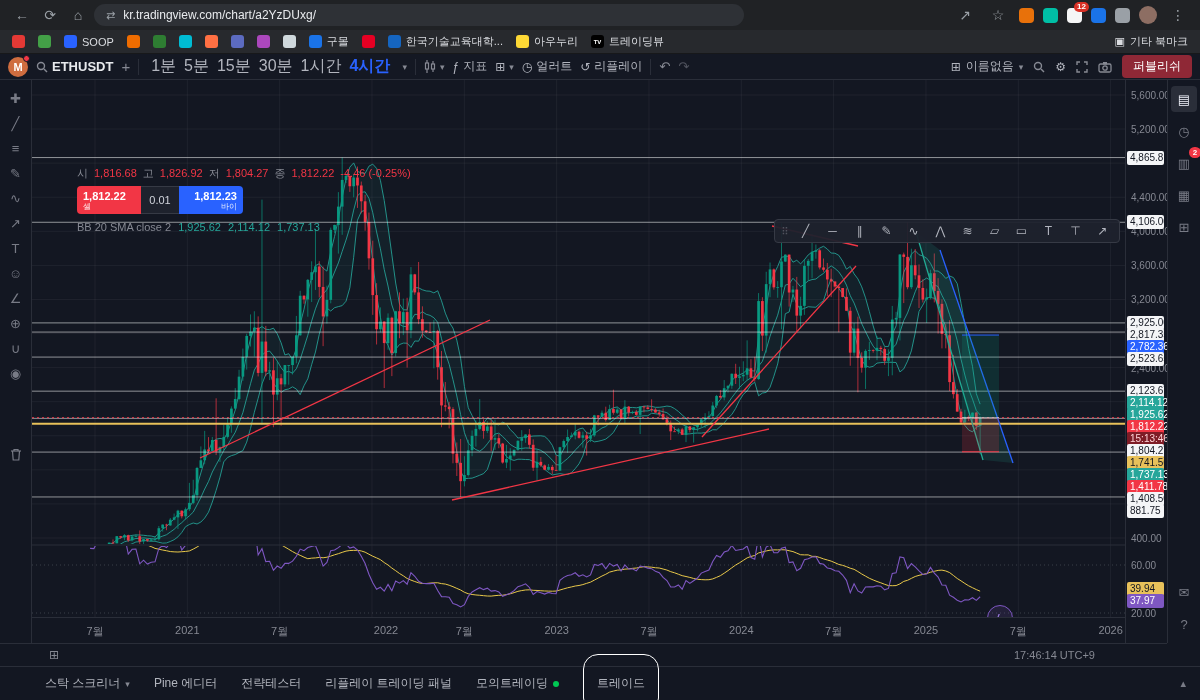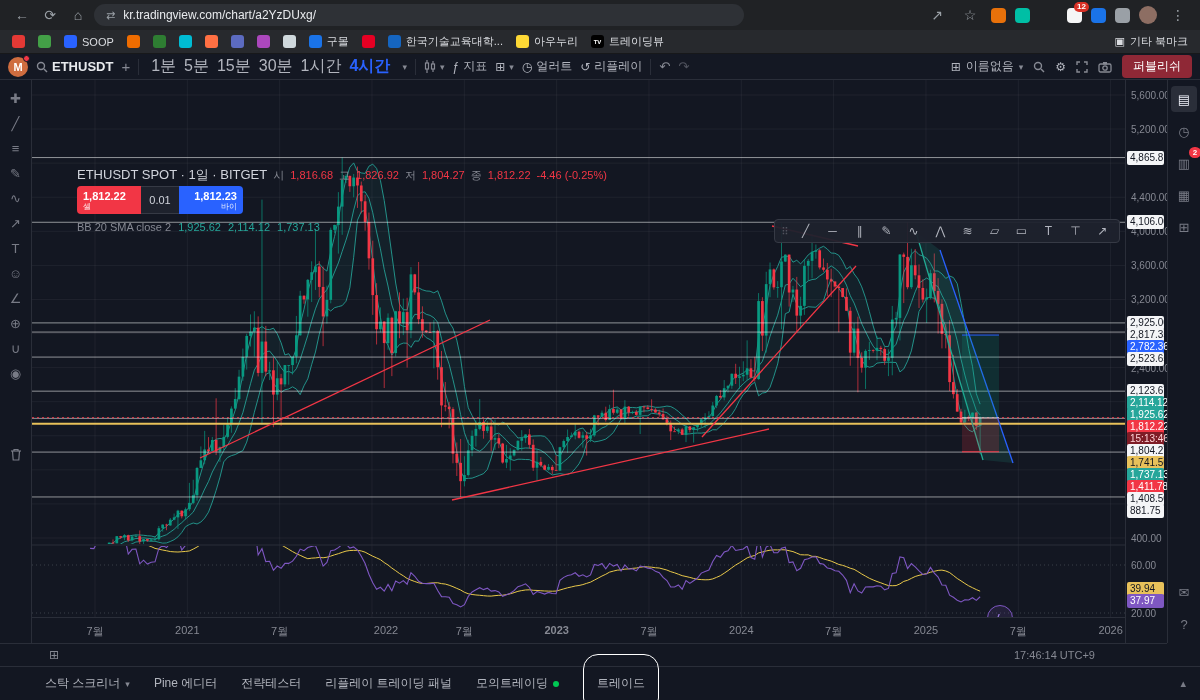--- a/index.html
+++ b/index.html
@@ -125,21 +125,21 @@
     <div class="omnibox">
       <span class="tune">⇄</span>
       <span>kr.tradingview.com/chart/a2YzDUxg/</span>
     </div>
     <div class="chrome-right">
       <span class="cicon">↗</span>
       <span class="cicon">☆</span>
       <span id="ext-list" style="display:flex;gap:9px;align-items:center">
           <span class="ext" style="background: rgb(232, 113, 10);"></span>
           <span class="ext" style="background: rgb(0, 191, 165);"></span>
-          <span class="ext" style="background: rgb(245, 245, 245); margin-left: 28px;">
+          <span class="ext" style="background: rgb(245, 245, 245);">
             <span class="cbadge">12</span>
           </span>
           <span class="ext" style="background: rgb(26, 115, 232);"></span>
           <span class="ext" style="background: rgb(154, 160, 166);"></span>
         </span>
       <span class="avatar-sm"></span>
       <span class="cicon">⋮</span>
     </div>
   </div>
 
@@ -881,21 +881,20 @@
         <line x1="0" y1="465" x2="1093" y2="465" stroke="#2a2e39" stroke-width="1"></line>
         <line x1="0" y1="485" x2="1093" y2="485" stroke="rgba(134,137,147,0.35)" stroke-width="1" stroke-dasharray="1,3"></line>
         <line x1="0" y1="533" x2="1093" y2="533" stroke="rgba(134,137,147,0.35)" stroke-width="1" stroke-dasharray="1,3"></line>
         <g clip-path="url(#clip-rsi)">
           <polyline points="107.74000000000001,463.1683310991196 111.56,464.0140487529324 115.38000000000001,465.1212589789275 119.2,466.6156911290304 123.02000000000001,468.37929522645226 126.84,469.2235968287076 130.66,470.0354483454065 134.48,470.7399213248709 138.29999999999998,471.5492118974429 142.11999999999998,471.85222849860287 145.94,472.0128451826696 149.76,471.7213130810144 153.57999999999998,471.43543472027443 157.39999999999998,470.9202692027006 161.22,469.1057560904111 165.04,467.02223720252533 168.85999999999999,464.5645635261336 172.67999999999998,462.1301323129614 176.5,459.8644914637154 180.32,458.4341884370605 184.14,458.1820086142335 187.95999999999998,457.69582741864855 191.77999999999997,457.3429949576883 195.6,456.9100767875338 199.42,456.5610097486599 203.23999999999998,455.2334946939849 207.05999999999997,454.0570415108633 210.88,453.00684218868344 214.7,452.09698621700056 218.51999999999998,451.6944625920852 222.33999999999997,451.36908370826876 226.16,453.28518562792425 229.98,454.6094014224602 233.79999999999998,456.97506802587026 237.61999999999998,458.35295336792376 241.44,460.4652946663798 245.26,462.4594389829848 249.07999999999998,464.8024434857528 252.89999999999998,466.9864864184072 256.71999999999997,469.26877839527975 260.53999999999996,471.58165593418676 264.35999999999996,473.66554450680644 268.17999999999995,475.340183789555 271.99999999999994,477.1466854626584 275.81999999999994,478.7464721437763 279.63999999999993,478.1361920267901 283.46,477.91305505698506 287.28,477.4340010128187 291.09999999999997,477.78077704226916 294.91999999999996,477.2113925547335 298.73999999999995,476.10958061556846 302.55999999999995,474.8040125473816 306.37999999999994,473.6808180493976 310.19999999999993,472.3373224748673 314.0199999999999,471.11702406753056 317.84,470.5320175714632 321.65999999999997,470.376373570293 325.47999999999996,470.33439523871465 329.29999999999995,470.9531435460349 333.11999999999995,472.17480056970436 336.93999999999994,474.2234671095801 340.75999999999993,476.21976567121624 344.5799999999999,477.8792318575347 348.4,479.65908513629296 352.21999999999997,482.55558424805326 356.03999999999996,485.0169011802871 359.85999999999996,488.09723558349293 363.67999999999995,490.6986133058989 367.49999999999994,493.49107308675866 371.31999999999994,495.81932152677047 375.13999999999993,498.48137559059404 378.9599999999999,500.09497605743485 382.78,501.5298798535221 386.59999999999997,502.80165351987137 390.41999999999996,503.453718711352 394.23999999999995,503.509911364124 398.05999999999995,503.0999258659841 401.87999999999994,502.81825982251894 405.69999999999993,502.76688403293764 409.5199999999999,503.63465859746816 413.34,504.0648588997891 417.15999999999997,505.2223199286461 420.97999999999996,506.6730145419363 424.79999999999995,508.3863441793804 428.61999999999995,510.006136294421 432.43999999999994,512.2936347906732 436.25999999999993,513.7305569377394 440.0799999999999,514.4934191339753 443.8999999999999,514.9590605198338 447.71999999999997,515.2528264045254 451.53999999999996,515.6847496045848 455.35999999999996,516.029372848321 459.17999999999995,516.0790554581265 462.99999999999994,515.6497869168309 466.81999999999994,515.3019035470296 470.63999999999993,515.2366150685524 474.4599999999999,514.6096535888836 478.28,513.7931223673285 482.09999999999997,512.6360989017606 485.91999999999996,511.34660860798226 489.73999999999995,510.56699379938516 493.55999999999995,509.98351582310227 497.37999999999994,509.8150229743715 501.19999999999993,510.3024738443401 505.0199999999999,510.44187421019365 508.8399999999999,510.76542141163856 512.66,510.97095733685916 516.48,511.1008840163827 520.3,511.217849644427 524.12,511.0374762474682 527.94,510.00993082343973 531.76,508.8775695576419 535.58,507.79094834778954 539.4,506.9375851004962 543.22,506.02734106392717 547.04,505.48911575462637 550.86,504.58697043217575 554.68,503.33402115211277 558.5,502.1442008254502 562.32,500.13105409667463 566.14,498.0943754314856 569.96,496.0343391973456 573.78,494.26650462819225 577.6,492.0999561107079 581.42,491.0833053139904 585.24,490.16251516844284 589.06,489.8473722888152 592.88,489.14540744095586 596.7,488.87907411236347 600.52,488.338456375209 604.34,488.05495259157647 608.16,487.27499296043914 611.98,486.6947469229496 615.8,486.95529004274533 619.62,487.17974675132365 623.4399999999999,487.7350565991044 627.26,488.01607474628076 631.08,489.0195584554495 634.9,490.05003422020695 638.72,491.6565145579939 642.54,492.7957839050141 646.36,494.22747299328506 650.18,495.66892988111357 654,496.5144982036961 657.82,497.4112676427674 661.64,498.4561799744981 665.46,499.25418327503365 669.28,499.6089331779133 673.1,499.8037714144953 676.92,499.71348482059557 680.74,498.91491900821575 684.56,497.34412930193713 688.38,495.6837431919998 692.2,493.19154617556245 696.02,490.60713423002977 699.84,487.7888496608142 703.66,485.02376311573954 707.48,482.8254919342063 711.3,480.3663398178885 715.12,477.8864095788119 718.9399999999999,476.4292818835174 722.76,475.44002218215365 726.58,472.92023200314514 730.4,471.9870651534992 734.22,470.9499373584999 738.04,470.1950746604272 741.86,469.87259119754896 745.68,469.92133582230935 749.5,469.743407151459 753.3199999999999,469.86927577575534 757.14,470.7284975391235 760.96,471.59348851195006 764.78,473.1476183466451 768.6,474.74370377322526 772.42,474.89742920041425 776.24,474.86493305791356 780.06,476.36095142484794 783.88,476.34446885028456 787.7,477.51328057058646 791.52,478.8971592728825 795.34,479.9793955217376 799.16,481.1194061721043 802.98,482.7206402704096 806.8,484.44233293931666 810.62,485.33543535578616 814.4399999999999,486.65575073046176 818.26,488.22566167773505 822.08,489.3251833296417 825.9,491.55135359067543 829.72,493.99848686786135 833.54,496.1406247593993 837.36,498.2812912059307 841.18,499.9596891462765 845,501.4971041539642 848.8199999999999,502.8006128579291 852.64,504.3091661029244 856.46,505.573276577012 860.28,505.72105388916054 864.1,505.56654344451016 867.92,503.8900736210804 871.74,501.39352066777633 875.56,500.3095283933284 879.38,498.3602247349178 883.1999999999999,496.492525181772 887.02,495.34139464870844 890.84,494.4645545115623 894.66,493.5378435536859 898.48,492.2240925539225 902.3,491.2921459496316 906.12,490.3765845761174 909.9399999999999,490.12984474773424 913.76,490.9776677899837 917.58,492.57446042889467 921.4,495.463254648168 925.22,498.4936819555833 929.04,500.88029828235847 932.86,503.4603980898041 936.68,505.81963480628093 940.5,507.73126835908323 944.3199999999999,509.57962736139257 948.14,511.21205244061696 " fill="none" stroke="#e8c84a" stroke-width="1"></polyline>
           <polyline points="58.08,468.34301495666904 61.9,468.5960924665721 65.72,461.253069746401 69.54,457.1195708294946 73.36,456.6393486179333 77.18,454.11572965150714 81,457.6861804756482 84.82000000000001,451.75464421724934 88.64,457.2866484099318 92.46000000000001,455.42013155070816 96.28,474.07300015297676 100.10000000000001,469.2848074989668 103.92,468.997648627157 107.74000000000001,483.7867481864588 111.56,480.1830621100486 115.38000000000001,484.0970356305028 119.2,482.17511984784176 123.02000000000001,481.8100281934011 126.84,468.4595710495084 130.66,465.4816508852915 134.48,467.5488021881503 138.29999999999998,463.08471223325705 142.11999999999998,461.5288808261712 145.94,457.6687651276418 149.76,469.99155072980386 153.57999999999998,465.2825104486074 157.39999999999998,461.78533138112346 161.22,458.3835646144061 165.04,451.0137976796479 168.85999999999999,449.6896041610187 172.67999999999998,448.09308286343116 176.5,450.09105630395663 180.32,448.43532867634053 184.14,461.9511333657127 187.95999999999998,460.7422654499611 191.77999999999997,458.1450577798139 195.6,455.4680264440077 199.42,452.78182658340813 203.23999999999998,451.40633996435395 207.05999999999997,448.81216588490463 210.88,447.0825408706056 214.7,445.6455810108451 218.51999999999998,445.37846693083253 222.33999999999997,445.1342997875894 226.16,474.91850973860807 229.98,468.63007742745947 233.79999999999998,481.5546611240811 237.61999999999998,481.241528154462 241.44,490.31504362834505 245.26,486.0630782122847 249.07999999999998,488.27008948275915 252.89999999999998,483.3584276405699 256.71999999999997,483.3584276405699 260.53999999999996,481.19245142960256 264.35999999999996,476.2569808872806 268.17999999999995,469.09053096932536 271.99999999999994,470.6694903542806 275.81999999999994,467.5313133232404 279.63999999999993,466.37458810080113 283.46,465.5061598501886 287.28,474.8479045057518 291.09999999999997,486.09639256676854 294.91999999999996,482.3436608028458 298.73999999999995,470.637711063974 302.55999999999995,469.99213652814274 306.37999999999994,467.6337046687946 310.19999999999993,464.5494895971447 314.0199999999999,464.10827372688925 317.84,468.0668899423368 321.65999999999997,466.91151495294287 325.47999999999996,470.0817937121837 329.29999999999995,476.1937896257231 333.11999999999995,483.4777864321741 336.93999999999994,494.1874914084492 340.75999999999993,502.79608436865766 344.5799999999999,509.3289191752268 348.4,507.26160670546165 352.21999999999997,511.1886986286178 356.03999999999996,504.45057357941664 359.85999999999996,510.7583863136767 363.67999999999995,500.9687777108282 367.49999999999994,503.20271065892547 371.31999999999994,500.66236810250274 375.13999999999993,504.1802718464728 378.9599999999999,492.672200247955 382.78,496.28244277094467 386.59999999999997,501.28261776106353 390.41999999999996,503.31640408917804 394.23999999999995,503.58278150746554 398.05999999999995,503.5891222012686 401.87999999999994,503.31828209694964 405.69999999999993,510.4694375744797 409.5199999999999,516.5994174828435 413.34,516.7811905461698 417.15999999999997,517.1732321148257 420.97999999999996,523.5124352449889 424.79999999999995,524.64898302672 428.61999999999995,526.8573614570421 432.43999999999994,524.697179195485 436.25999999999993,516.399352829871 440.0799999999999,511.962688508367 443.8999999999999,509.8353834911965 447.71999999999997,507.6955038931492 451.53999999999996,509.63604700209856 455.35999999999996,508.143007509258 459.17999999999995,511.16499411175556 462.99999999999994,510.58965790470404 466.81999999999994,511.91082336895266 470.63999999999993,516.2591934161444 474.4599999999999,514.7349745296258 478.28,513.2175459249484 482.09999999999997,510.6590329390934 485.91999999999996,506.6443150825868 489.73999999999995,505.4847455095121 493.55999999999995,503.793996840406 497.37999999999994,507.4764836089667 501.19999999999993,514.5198160727094 505.0199999999999,511.58765212404813 508.8399999999999,512.6726683294863 512.66,514.0424970648443 516.48,512.4086314180335 520.3,513.5483421615733 524.12,513.7339658587206 527.94,500.34933859322723 531.76,497.3644882037792 535.58,495.4463360011603 539.4,494.6972296204804 543.22,492.7413289975449 547.04,496.2588425101948 550.86,494.846449094658 554.68,496.9785261518277 558.5,494.930167550772 562.32,484.4886141266291 566.14,485.5289957521976 569.96,483.5681241400736 573.78,488.7986581934265 577.6,483.40228661393974 581.42,486.11622743918235 585.24,484.4734261661131 589.06,491.0343356863735 592.88,484.86972175044957 596.7,489.0126623972511 600.52,488.690194190032 604.34,490.8773961238024 608.16,486.05909131590573 611.98,486.8067230259182 615.8,488.1362178037694 619.62,488.6713896722945 623.4399999999999,491.34246200900367 627.26,492.73291225389573 631.08,497.4510585423023 634.9,500.54288814578615 638.72,506.96415089513056 642.54,506.9841065446562 646.36,504.91336898624286 650.18,509.1930588268499 654,500.5281507061877 657.82,503.432168270801 661.64,500.6878639601352 665.46,497.9787692334163 669.28,493.10271644408385 673.1,491.3991249844428 676.92,490.07844969440697 680.74,481.55299088057825 684.56,475.4600026544017 688.38,477.297482606664 692.2,472.0733926650075 696.02,470.8023393071989 699.84,465.457385017225 703.66,470.48184719580456 707.48,469.75235416472236 711.3,469.00403864235176 715.12,465.96884061306224 718.9399999999999,477.57898149929315 722.76,479.2530806249918 726.58,456.1220624783238 730.4,477.01411379936326 734.22,467.0332017505884 738.04,464.8919248813844 741.86,472.782714126368 745.68,472.75581741165314 749.5,468.31133791529396 753.3199999999999,467.2195457573738 757.14,482.51095188295943 760.96,481.86222778429374 764.78,490.76185632808233 768.6,488.31403658518457 772.42,479.7311374799391 776.24,478.7981346299821 780.06,477.066319615405 783.88,476.7833577554763 787.7,483.3965658348143 791.52,484.26622671352953 795.34,487.934021610339 799.16,488.71596651678686 802.98,490.72861529156836 806.8,491.3232431220724 810.62,495.0143857135328 814.4399999999999,500.3466430297521 818.26,512.7406095899087 822.08,503.70733971187684 825.9,510.89752113441193 829.72,513.0580005105845 833.54,507.05625009693625 837.36,506.7526880069165 841.18,506.8941369996554 845,505.79003682115734 848.8199999999999,506.1831434658472 852.64,509.8357119467211 856.46,508.42616192879484 860.28,493.39212549215176 864.1,492.8512394884281 867.92,476.87606550173456 871.74,477.78886824365196 875.56,488.5314478696057 879.38,483.60726991666365 883.1999999999999,486.9102067665438 887.02,490.94042263404606 890.84,494.47692608687055 894.66,493.92018358938583 898.48,487.3975228244701 902.3,493.1358910057751 906.12,497.017852717522 909.9399999999999,504.97180433143046 913.76,505.26164808364405 917.58,515.2063364331817 921.4,517.3191845715605 925.22,520.2148505474672 929.04,521.9440764444577 932.86,519.7286672209017 936.68,519.9395207972202 940.5,517.7032923732781 944.3199999999999,520.3539521192008 948.14,516.774134698528 " fill="none" stroke="#7e57c2" stroke-width="1.1"></polyline>
         </g>
       </svg>
 
     <div class="legend1">
-      <span class="t">ETHUSDT SPOT · 1일 · BITGET</span>
       <span class="ohlc-l">시</span>
         <span class="ohlc-v">1,816.68</span>
       <span class="ohlc-l">고</span>
         <span class="ohlc-v">1,826.92</span>
       <span class="ohlc-l">저</span>
         <span class="ohlc-v">1,804.27</span>
       <span class="ohlc-l">종</span>
         <span class="ohlc-v">1,812.22</span>
       <span class="ohlc-v">-4.46 (-0.25%)</span>
     </div>
@@ -984,21 +983,21 @@
       <span class="tick" style="top: 533px;">20.00</span>
       <span class="axl gold" style="top: 509.072px;">39.94</span>
       <span class="axl purple" style="top: 521.072px;">37.97</span>
     </div>
   <div id="time-axis">
       <span class="tx" style="left: 63px;">7월</span>
       <span class="tx" style="left: 155.33px;">2021</span>
       <span class="tx" style="left: 247.66px;">7월</span>
       <span class="tx" style="left: 354px;">2022</span>
       <span class="tx" style="left: 432.32px;">7월</span>
-      <span class="tx" style="left: 524.65px; font-weight: bold;">2023</span>
+      <span class="tx" style="left: 524.65px;">2023</span>
       <span class="tx" style="left: 616.98px;">7월</span>
       <span class="tx" style="left: 709.31px;">2024</span>
       <span class="tx" style="left: 801.64px;">7월</span>
       <span class="tx" style="left: 893.97px;">2025</span>
       <span class="tx" style="left: 986.3px;">7월</span>
       <span class="tx" style="left: 1078.63px;">2026</span>
     </div>
 
   <div class="rangebar">
     <span class="goto">⊞</span>

